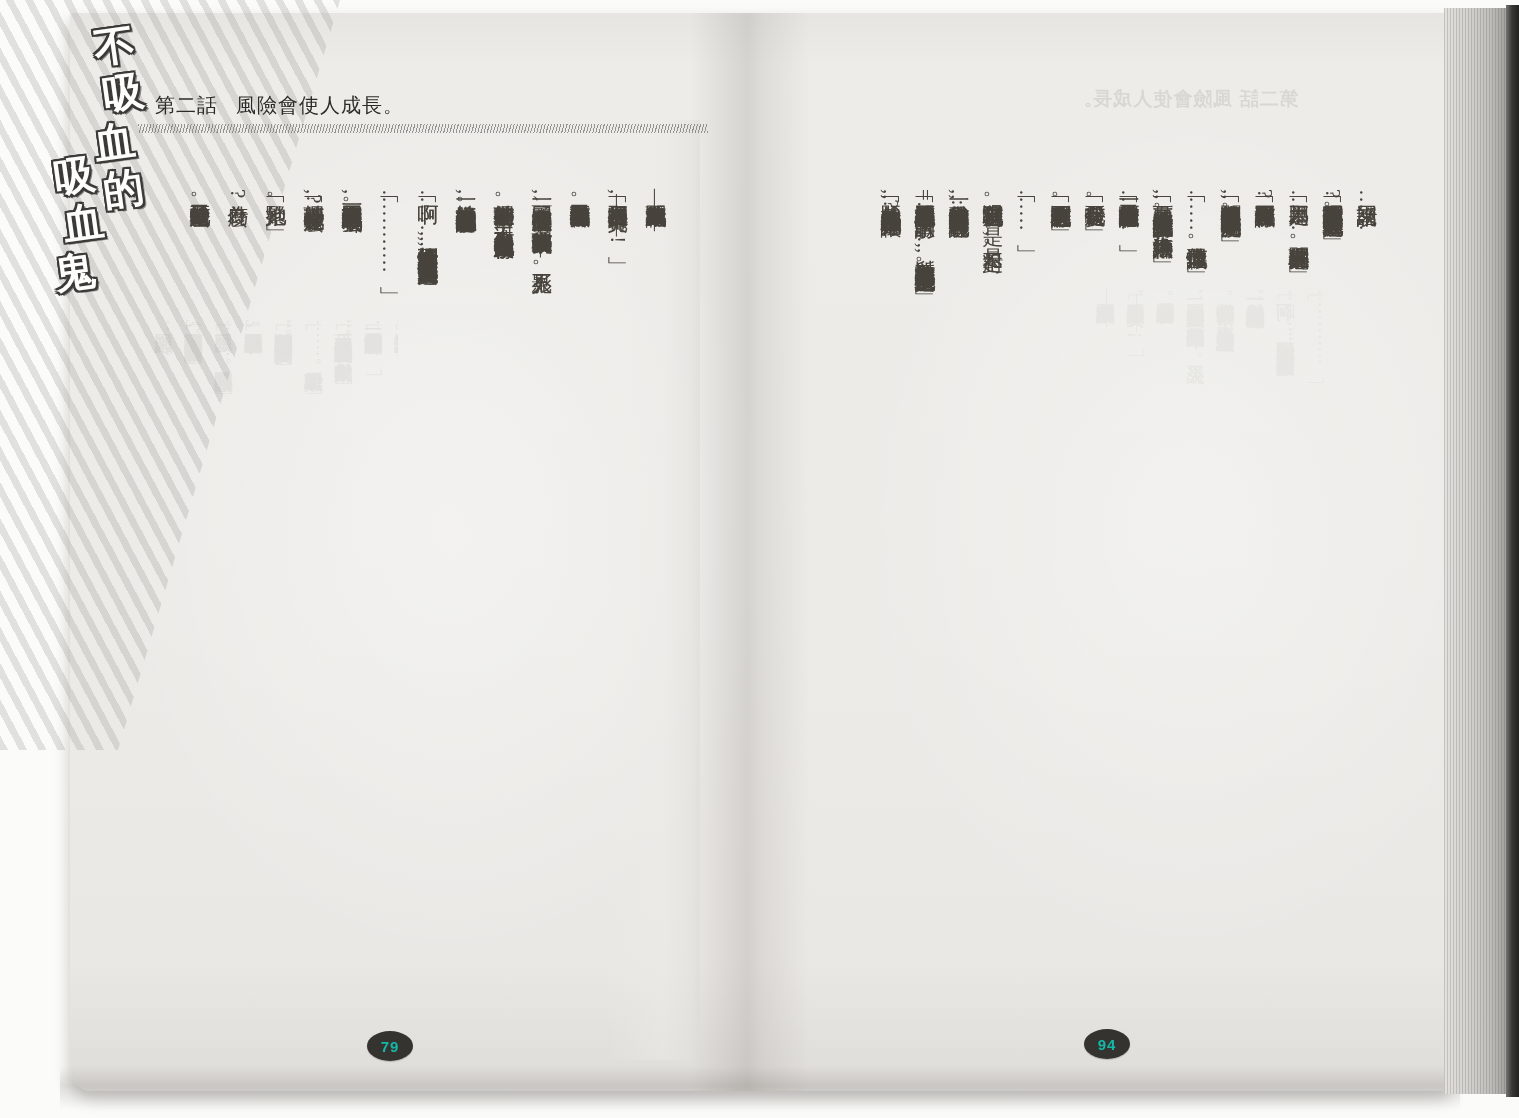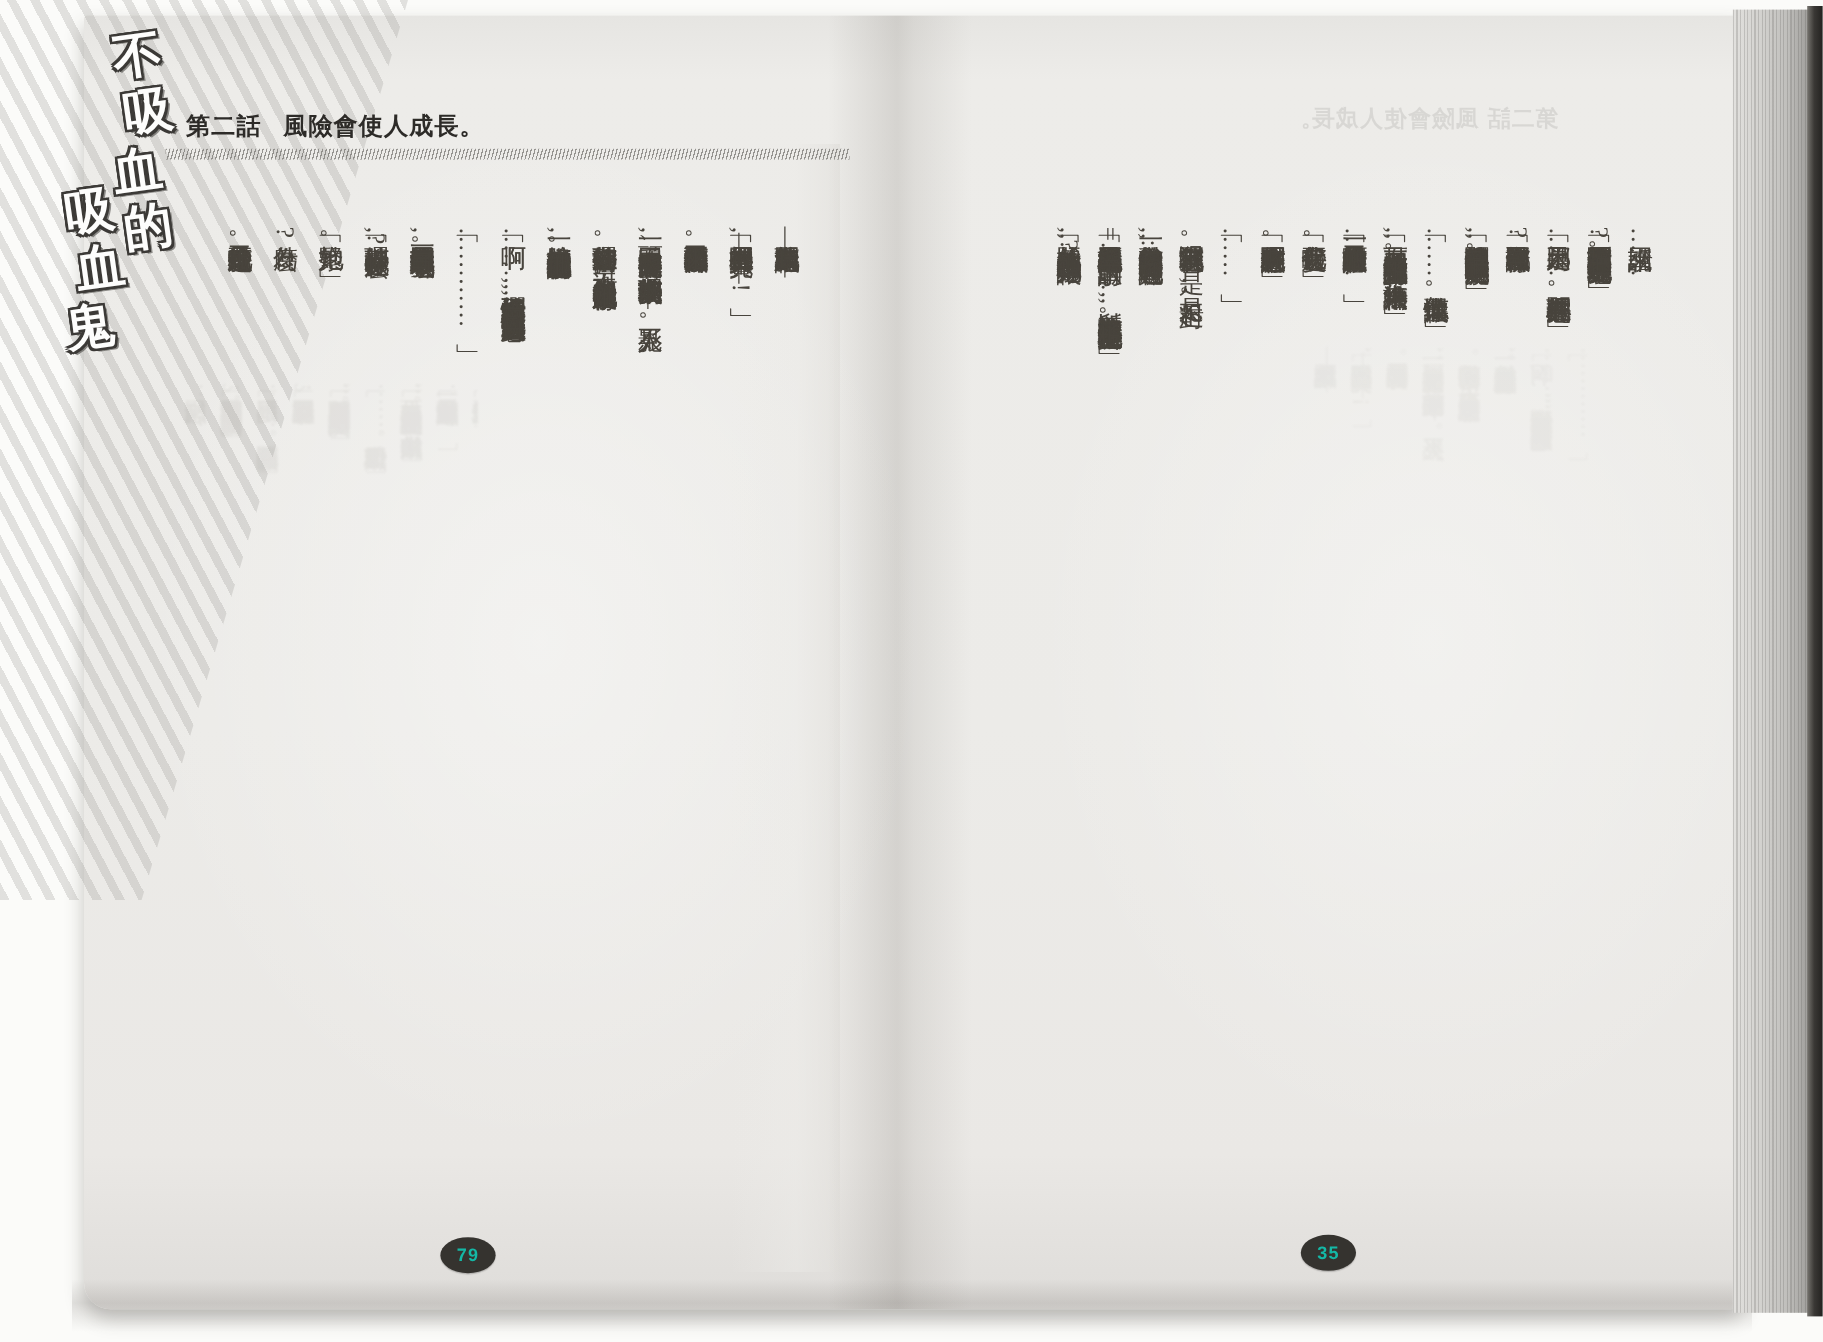--- a/index.html
+++ b/index.html
@@ -62,21 +62,21 @@
       2px 0 0 #3c3a37,-2px 0 0 #3c3a37,0 2px 0 #3c3a37,0 -2px 0 #3c3a37,
       2px 2px 0 #3c3a37,-2px -2px 0 #3c3a37,2px -2px 0 #3c3a37,-2px 2px 0 #3c3a37,
       3px 3px 0 rgba(60,58,55,.55);
     transform:rotate(-8deg);
   }
   .logo span:nth-child(2n){transform:rotate(-8deg) translateX(9px);}
   .logo-part1{left:94px;top:22px;}
   .logo-part2{left:54px;top:152px;}
   .chapter-header{
     position:absolute;left:155px;top:92px;z-index:4;
-    font-family:"Liberation Sans","DejaVu Sans",sans-serif;font-weight:bold;
+    font-family:"Liberation Sans","DejaVu Sans",sans-serif;font-weight:normal;
     font-size:20px;color:#2d2b28;letter-spacing:1px;white-space:nowrap;
   }
   .chapter-header .gap{display:inline-block;width:18px;}
   .hatch-band{
     position:absolute;left:138px;top:124px;width:570px;height:9px;z-index:4;
     background:repeating-linear-gradient(105deg,rgba(120,118,114,.75) 0 1px,rgba(236,235,232,0) 1px 3px);
   }
   
   .vtext{
     position:absolute;z-index:6;
@@ -196,16 +196,16 @@
     <p>「抱緊她。」</p>
     <p>為什麼?</p>
     <p>要是這麼吐槽她就輸了。</p>
   </div>
 
 <div class="left-curve-fade"></div>
 <div class="gutter-shadow"></div>
 <div class="bottom-shadow"></div>
 
 <div class="pagenum pagenum-left">79</div>
-<div class="pagenum pagenum-right">35</div>
+<div class="pagenum pagenum-right">94</div>
 
 <div class="fore-edge"></div>
 <div class="spine-dark"></div>
 
 </body></html>

